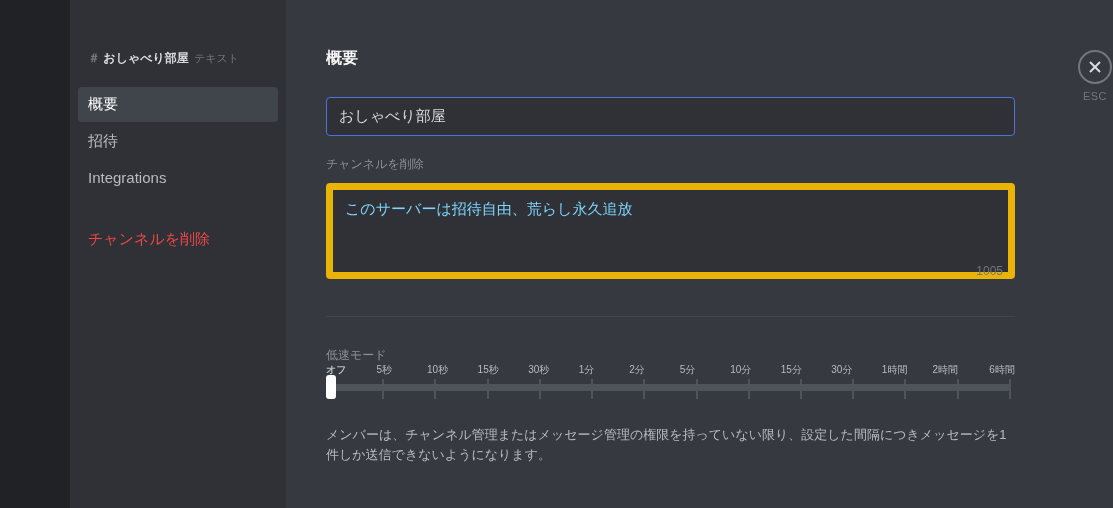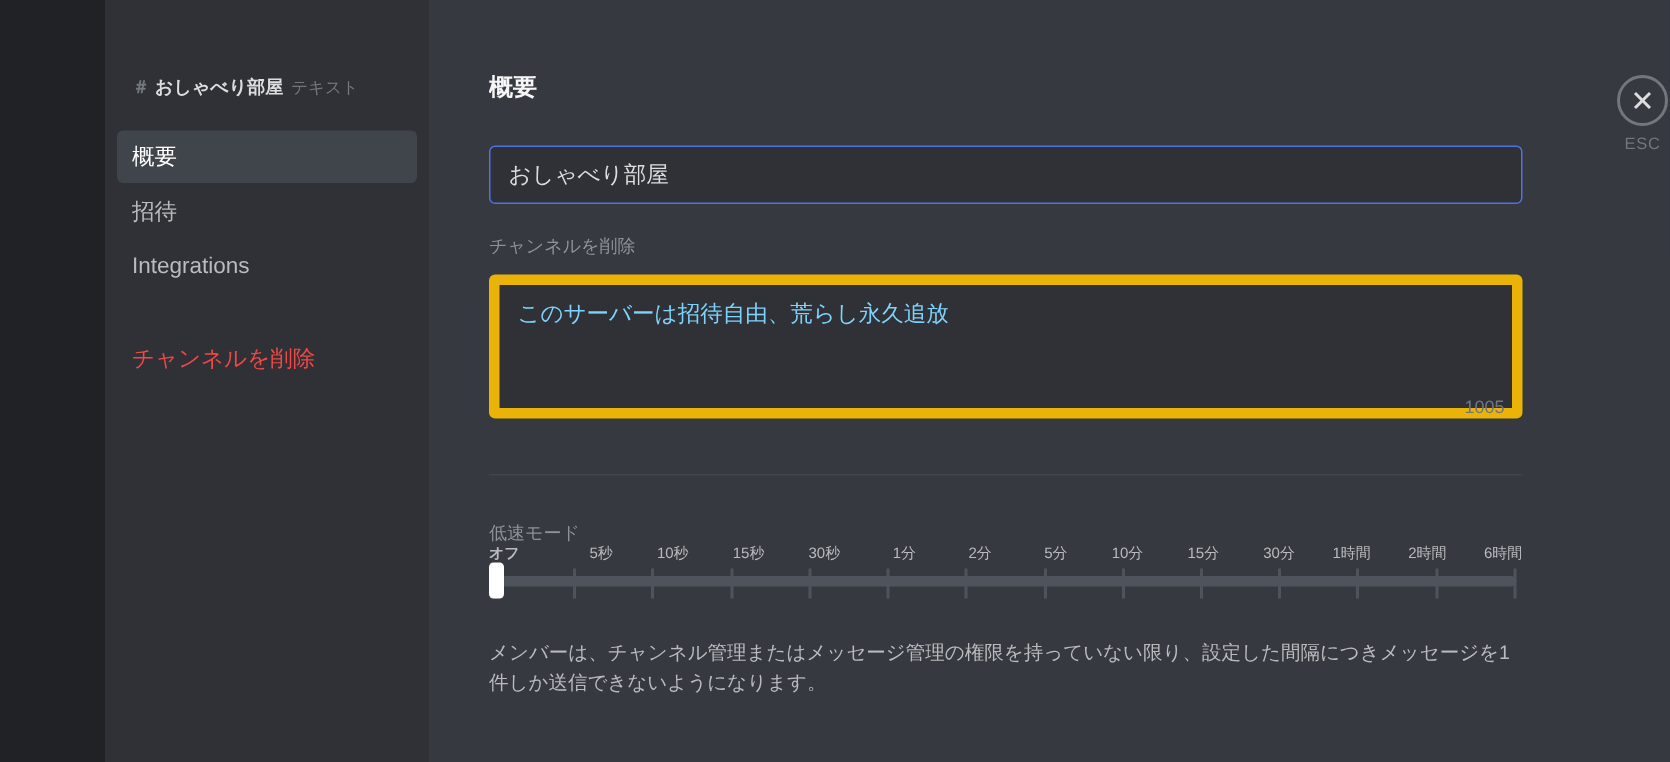--- a/index.html
+++ b/index.html
@@ -30,21 +30,21 @@
 .textarea-wrap { position: relative; width: 100%; }
 .textarea {
   width: 100%; height: 96px; background: #2f3136; border: 7px solid #eab308;
   border-radius: 4px; padding: 10px 12px; color: #7dd3fc; font-size: 15px;
   resize: none; outline: none; font-family: inherit;
 }
 .charcount { position: absolute; right: 12px; bottom: 4px; font-size: 12px; color: #72767d; }
 .divider { height: 1px; background: #40444b; margin: 34px 0 30px 0; }
 .slow-label { font-size: 12px; color: #8e9297; margin-bottom: 0; }
 .ticks { display: flex; justify-content: space-between; font-size: 10px; color: #b9bbbe; margin: 0 0 2px 0; }
-.ticks span { display: block; width: 32px; text-align: right; line-height: 1.1; }
+.ticks span { display: block; width: 32px; text-align: left; line-height: 1.1; }
 .ticks span:first-child { text-align: left; font-weight: bold; }
 .ticks span:last-child { text-align: right; }
 .slider-rail { position: relative; height: 8px; margin: 6px 4px 0 4px; }
 .slider-rail .bar { position: absolute; top: 3px; left: 0; right: 0; height: 7px; background: #4f545c; border-radius: 4px; }
 .slider-rail .marks { position: absolute; inset: 0; display: flex; justify-content: space-between; }
 .slider-rail .marks div { width: 2px; height: 20px; background: #4f545c; margin-top: -2px; }
 .slider-rail .handle { position: absolute; left: -4px; top: -6px; width: 10px; height: 24px; background: #fff; border-radius: 3px; }
 .helptext { font-size: 13px; color: #b9bbbe; margin-top: 36px; line-height: 1.5; }
 .esc { position: absolute; top: 50px; right: -2px; width: 40px; text-align: center; }
 .esc-circle {

